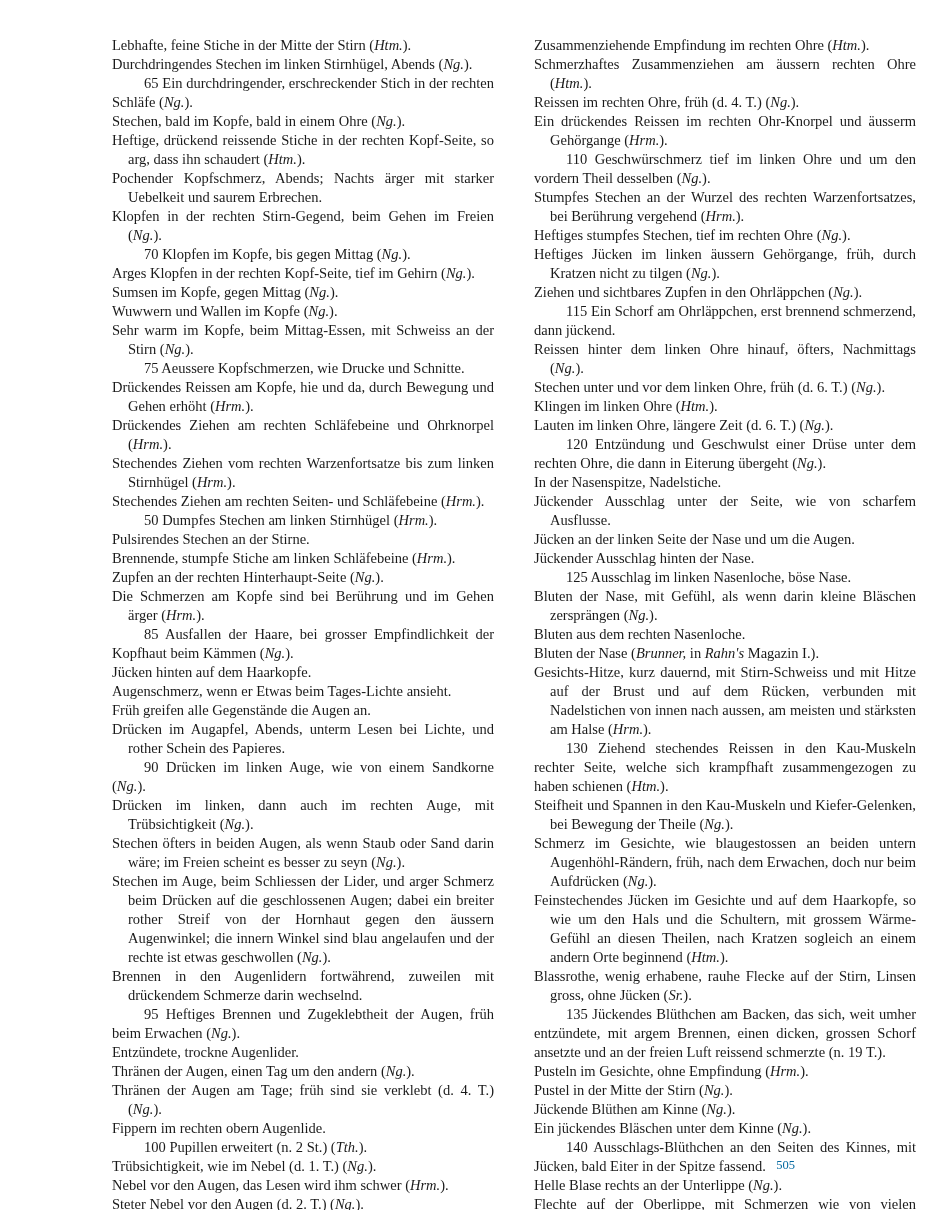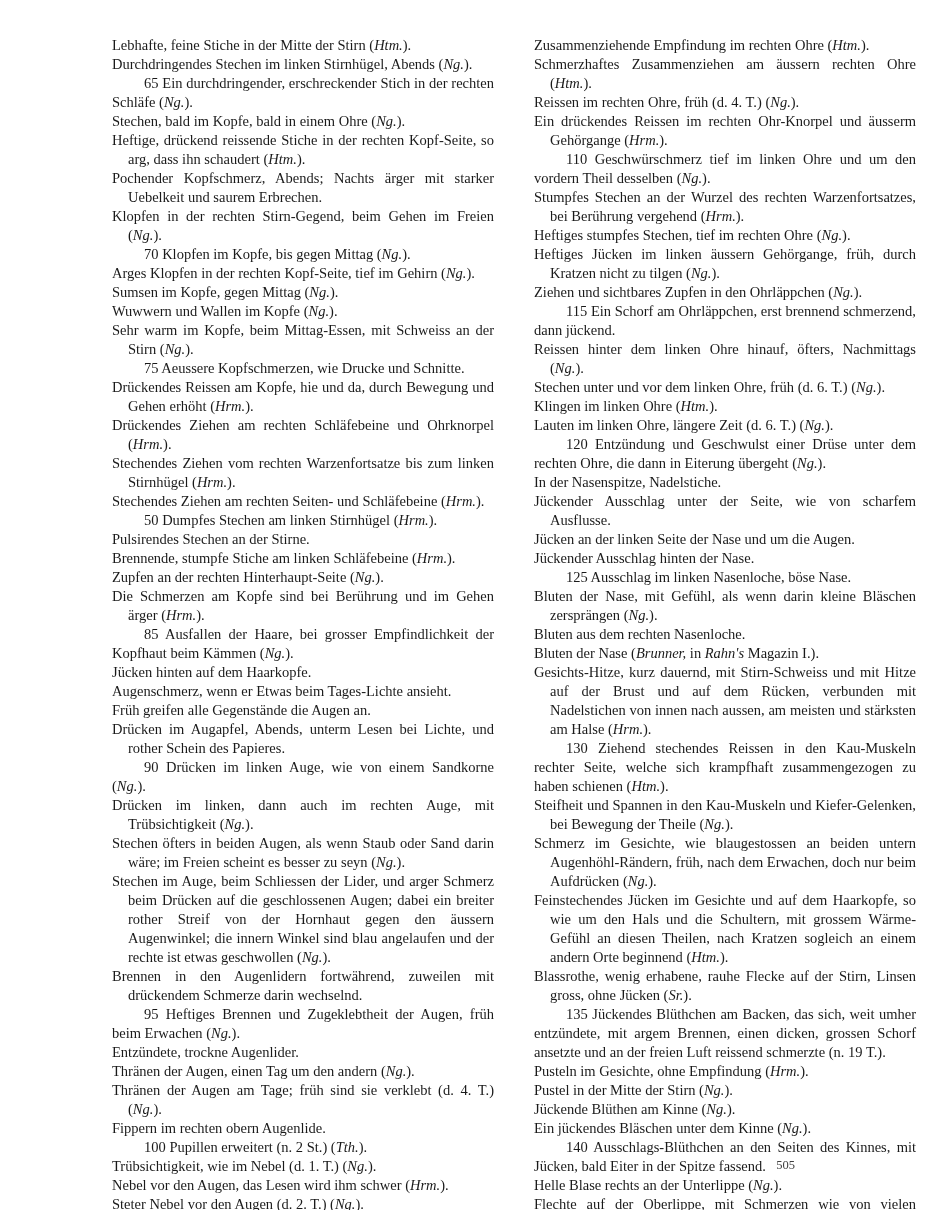--- a/index.html
+++ b/index.html
@@ -50,21 +50,21 @@
   .entry .num {
     font-style: normal;
     margin-left: 46px;
   }
   .page-number {
     position: absolute;
     top: 1158px;
     right: 32px;
     font-size: 12.5px;
     line-height: 15px;
-    color: #404040;
+    color: #0369a1;
   }
 </style>
 </head>
 <body>
 
 <div class="page">
   <div class="columns">
     <div class="column">
         <div class="entry">Lebhafte, feine Stiche in der Mitte der Stirn (<i>Htm.</i>).</div>
         <div class="entry">Durchdringendes Stechen im linken Stirnhügel, Abends (<i>Ng.</i>).</div>

